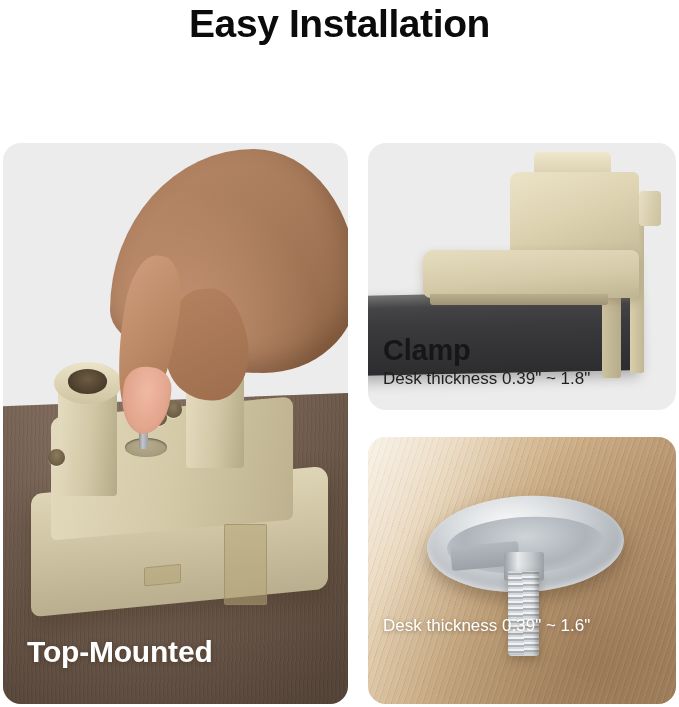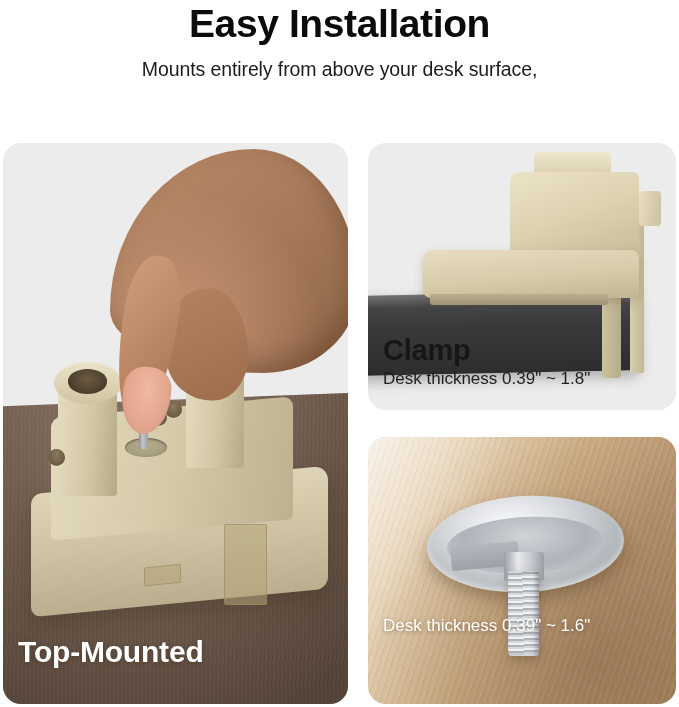--- a/index.html
+++ b/index.html
@@ -397,31 +397,31 @@
     color: #ffffff;
     line-height: 23px;
     text-shadow: 0 1px 4px rgba(60,40,20,0.45);
   }
   .caption-sub-dark {
     font-size: 17px;
     font-weight: 400;
     color: #1f1f1f;
     line-height: 23px;
   }
-  #caption-top-mounted { top: 492px; }
+  #caption-top-mounted { top: 492px; margin-left: 9px; }
   #caption-clamp       { top: 191px; }
   #caption-grommet     { top: 177px; }
 </style>
 </head>
 <body>
 
 <div class="header">
   <h1 class="title">Easy Installation</h1>
   <p class="subtitle">
-    <span>Mounts entirely from above your desk surface,</span><br>
+    <br>
   </p>
 </div>
 
 <div class="panel" id="panel-top-mounted">
   <div class="scene">
     <div class="wood-dark"></div>
 
     <div class="mount-base"></div>
     <div class="mount-base-foot"></div>
     <div class="mount-body"></div>

